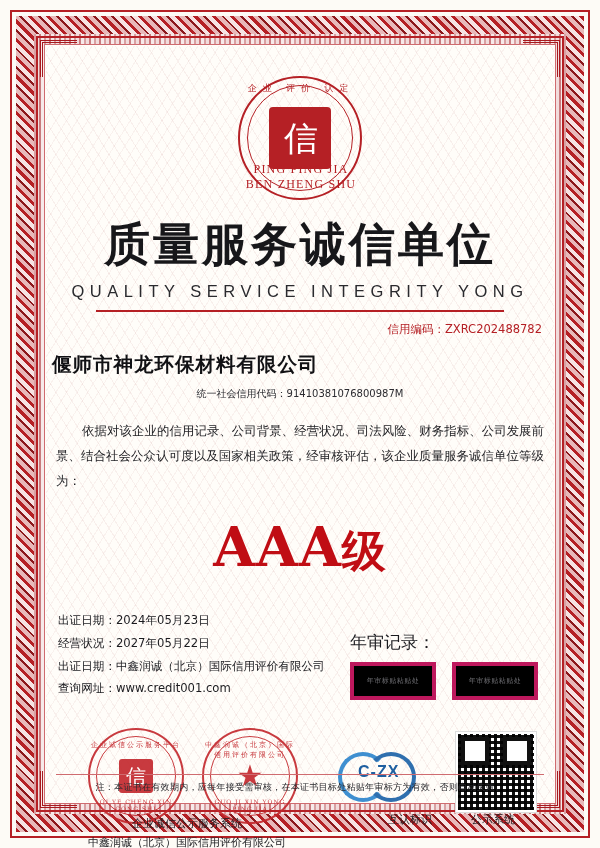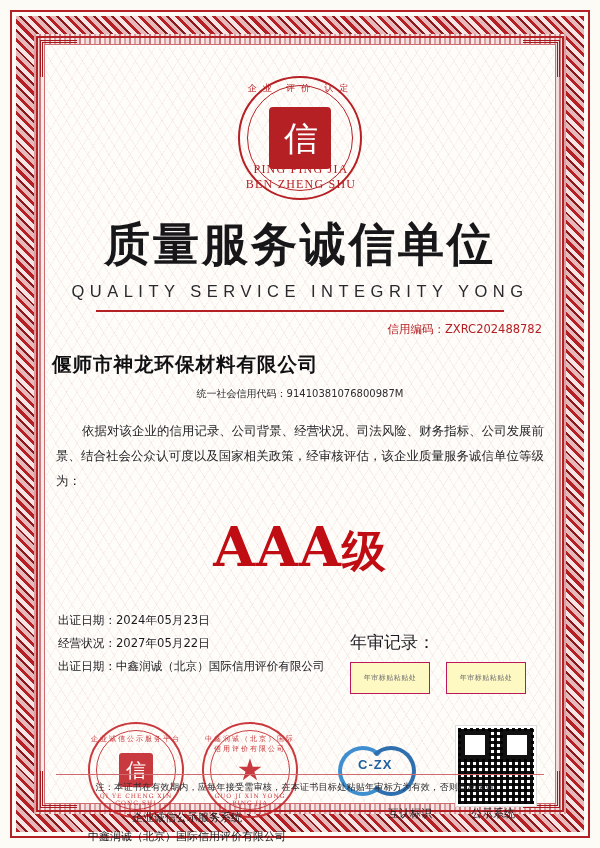--- a/index.html
+++ b/index.html
@@ -254,29 +254,29 @@
     font-family: "DejaVu Sans", sans-serif;
     margin-bottom: 8px;
   }
   .sticker-row {
     display: flex;
     gap: 16px;
   }
   .sticker {
     width: 78px;
     height: 30px;
-    border: 1px solid #be185d;
+    border: 4px solid #be185d;
     font-size: 7px;
     color: #6d6d72;
     display: flex;
     align-items: center;
     justify-content: center;
     letter-spacing: .5px;
     font-family: "DejaVu Sans", sans-serif;
-    background: #fef9c3;
+    background: #000000;
   }
 
   
   .seals {
     margin-top: 26px;
     position: relative;
     height: 132px;
   }
   .seal {
     position: absolute;
@@ -351,21 +351,21 @@
     height: 42px;
     border: 4px solid #3f8fd0;
     border-radius: 50%;
   }
   .mark-cezx .ring-a { left: 0; border-right-color: transparent; }
   .mark-cezx .ring-b { left: 28px; border-color: #2f6fae; border-left-color: transparent; }
   .mark-cezx .cezx-text {
     position: absolute;
     left: 20px;
     top: 13px;
-    font-size: 13px;
+    font-size: 16px;
     font-weight: bold;
     color: #1f5fa0;
     letter-spacing: 1px;
     font-family: "Liberation Sans", sans-serif;
   }
   .mark-label {
     position: absolute;
     top: 86px;
     width: 110px;
     text-align: center;
@@ -463,20 +463,23 @@
       <div class="details-left">
         <div class="detail-row">
           <span>出证日期：</span><span class="dv">2024年05月23日</span>
         </div>
         <div class="detail-row">
           <span>经营状况：</span><span class="dv">2027年05月22日</span>
         </div>
         <div class="detail-row">
           <span>出证日期：</span><span class="dv">中鑫润诚（北京）国际信用评价有限公司</span>
         </div>
+        <div class="detail-row">
+          <span>查询网址：</span><span class="dv">www.credit001.com</span>
+        </div>
       </div>
       <div class="details-right">
         <div class="annual-title">年审记录：</div>
         <div class="sticker-row">
           <div class="sticker">年审标贴粘贴处</div>
           <div class="sticker">年审标贴粘贴处</div>
         </div>
       </div>
     </div>
 

